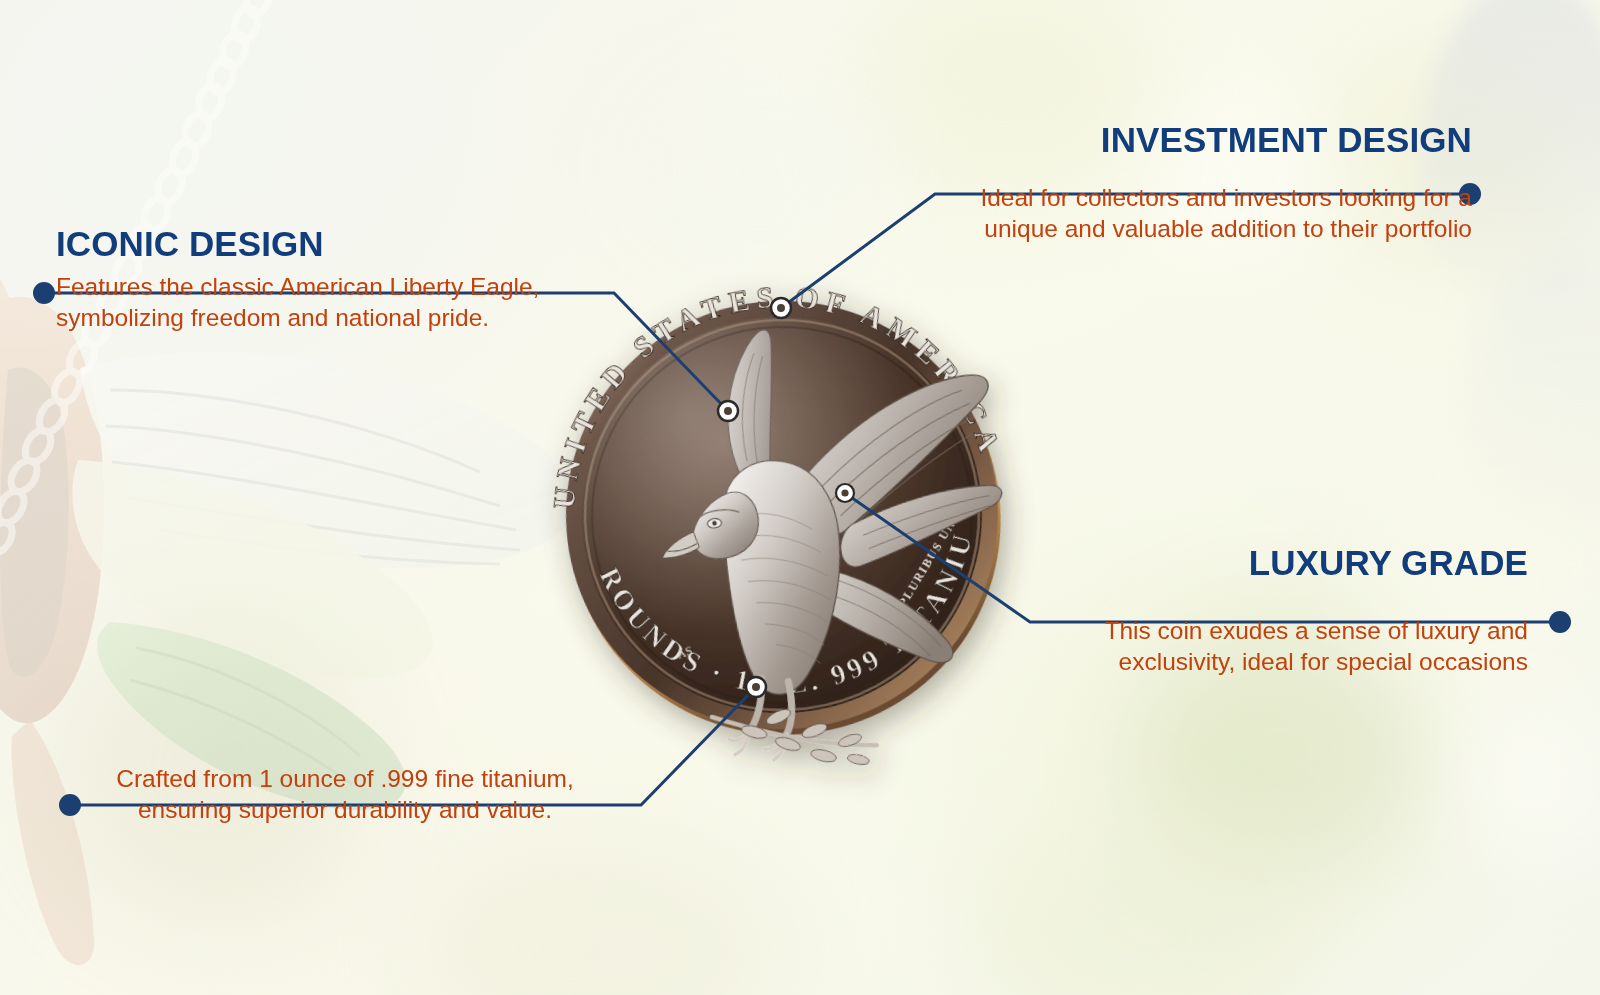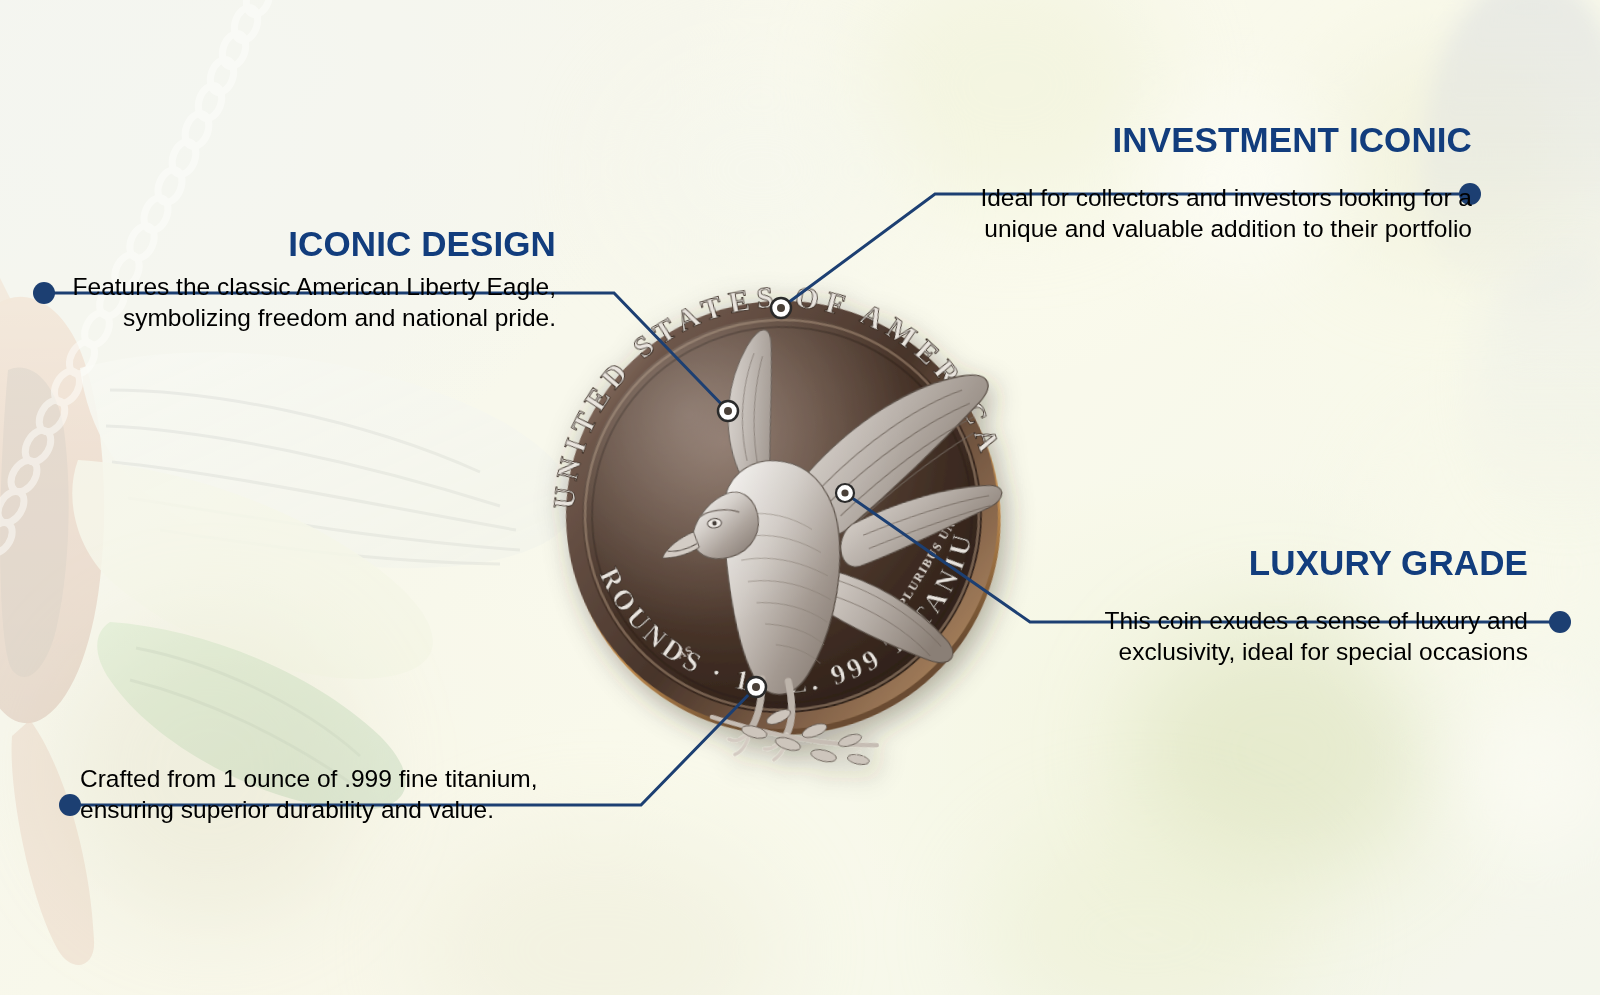--- a/index.html
+++ b/index.html
@@ -64,34 +64,34 @@
 
   
   #lines{ position:absolute; inset:0; }
 
   .callout{ position:absolute; }
   .c-title{
     font-weight:700; font-size:35px; letter-spacing:.1px;
     color:#123d7d; line-height:1.05; white-space:nowrap;
   }
   .c-body{
-    font-size:24.5px; line-height:1.26; color:#000000;
-  }
-
-  .co-iconic      { left:56px;  top:226px; width:500px; text-align:right; }
+    font-size:24.5px; line-height:1.26; color:#c2410c;
+  }
+
+  .co-iconic      { left:56px;  top:226px; width:500px; text-align:left; }
   .co-iconic .c-body{ margin-top:9px; }
 
   .co-premium     { left:80px;  top:740px; width:530px; text-align:left; }
-  .co-premium .c-body{ margin-top:24px; }
+  .co-premium .c-body{ margin-top:24px;text-align:center; }
 
   .co-investment  { left:960px; top:122px; width:512px; text-align:right; }
   .co-investment .c-body{ margin-top:24px; }
 
   .co-luxury      { left:1050px; top:545px; width:478px; text-align:right; }
-  .co-luxury .c-body{ margin-top:24px; }
+  .co-luxury .c-body{ margin-top:34px; }
 </style>
 </head>
 <body>
 
 <div id="bg">
   <div class="bg-base"></div>
   <div class="blob b1"></div>
   <div class="blob b2"></div>
   <div class="blob b3"></div>
   <div class="blob b4"></div>
@@ -357,21 +357,21 @@
     <circle cx="756" cy="687" r="4" fill="#4a4038"></circle>
   </g>
 </svg>
 
 <div class="callout co-iconic">
   <div class="c-title">ICONIC DESIGN</div>
   <div class="c-body">Features the classic American Liberty Eagle, symbolizing freedom and national pride.</div>
 </div>
 
 <div class="callout co-investment">
-  <div class="c-title">INVESTMENT ICONIC</div>
+  <div class="c-title">INVESTMENT DESIGN</div>
   <div class="c-body">Ideal for collectors and investors looking for a unique and valuable addition to their portfolio</div>
 </div>
 
 <div class="callout co-luxury">
   <div class="c-title">LUXURY GRADE</div>
   <div class="c-body">This coin exudes a sense of luxury and exclusivity, ideal for special occasions</div>
 </div>
 
 <div class="callout co-premium">
   <div class="c-body">Crafted from 1 ounce of .999 fine titanium, ensuring superior durability and value.</div>

